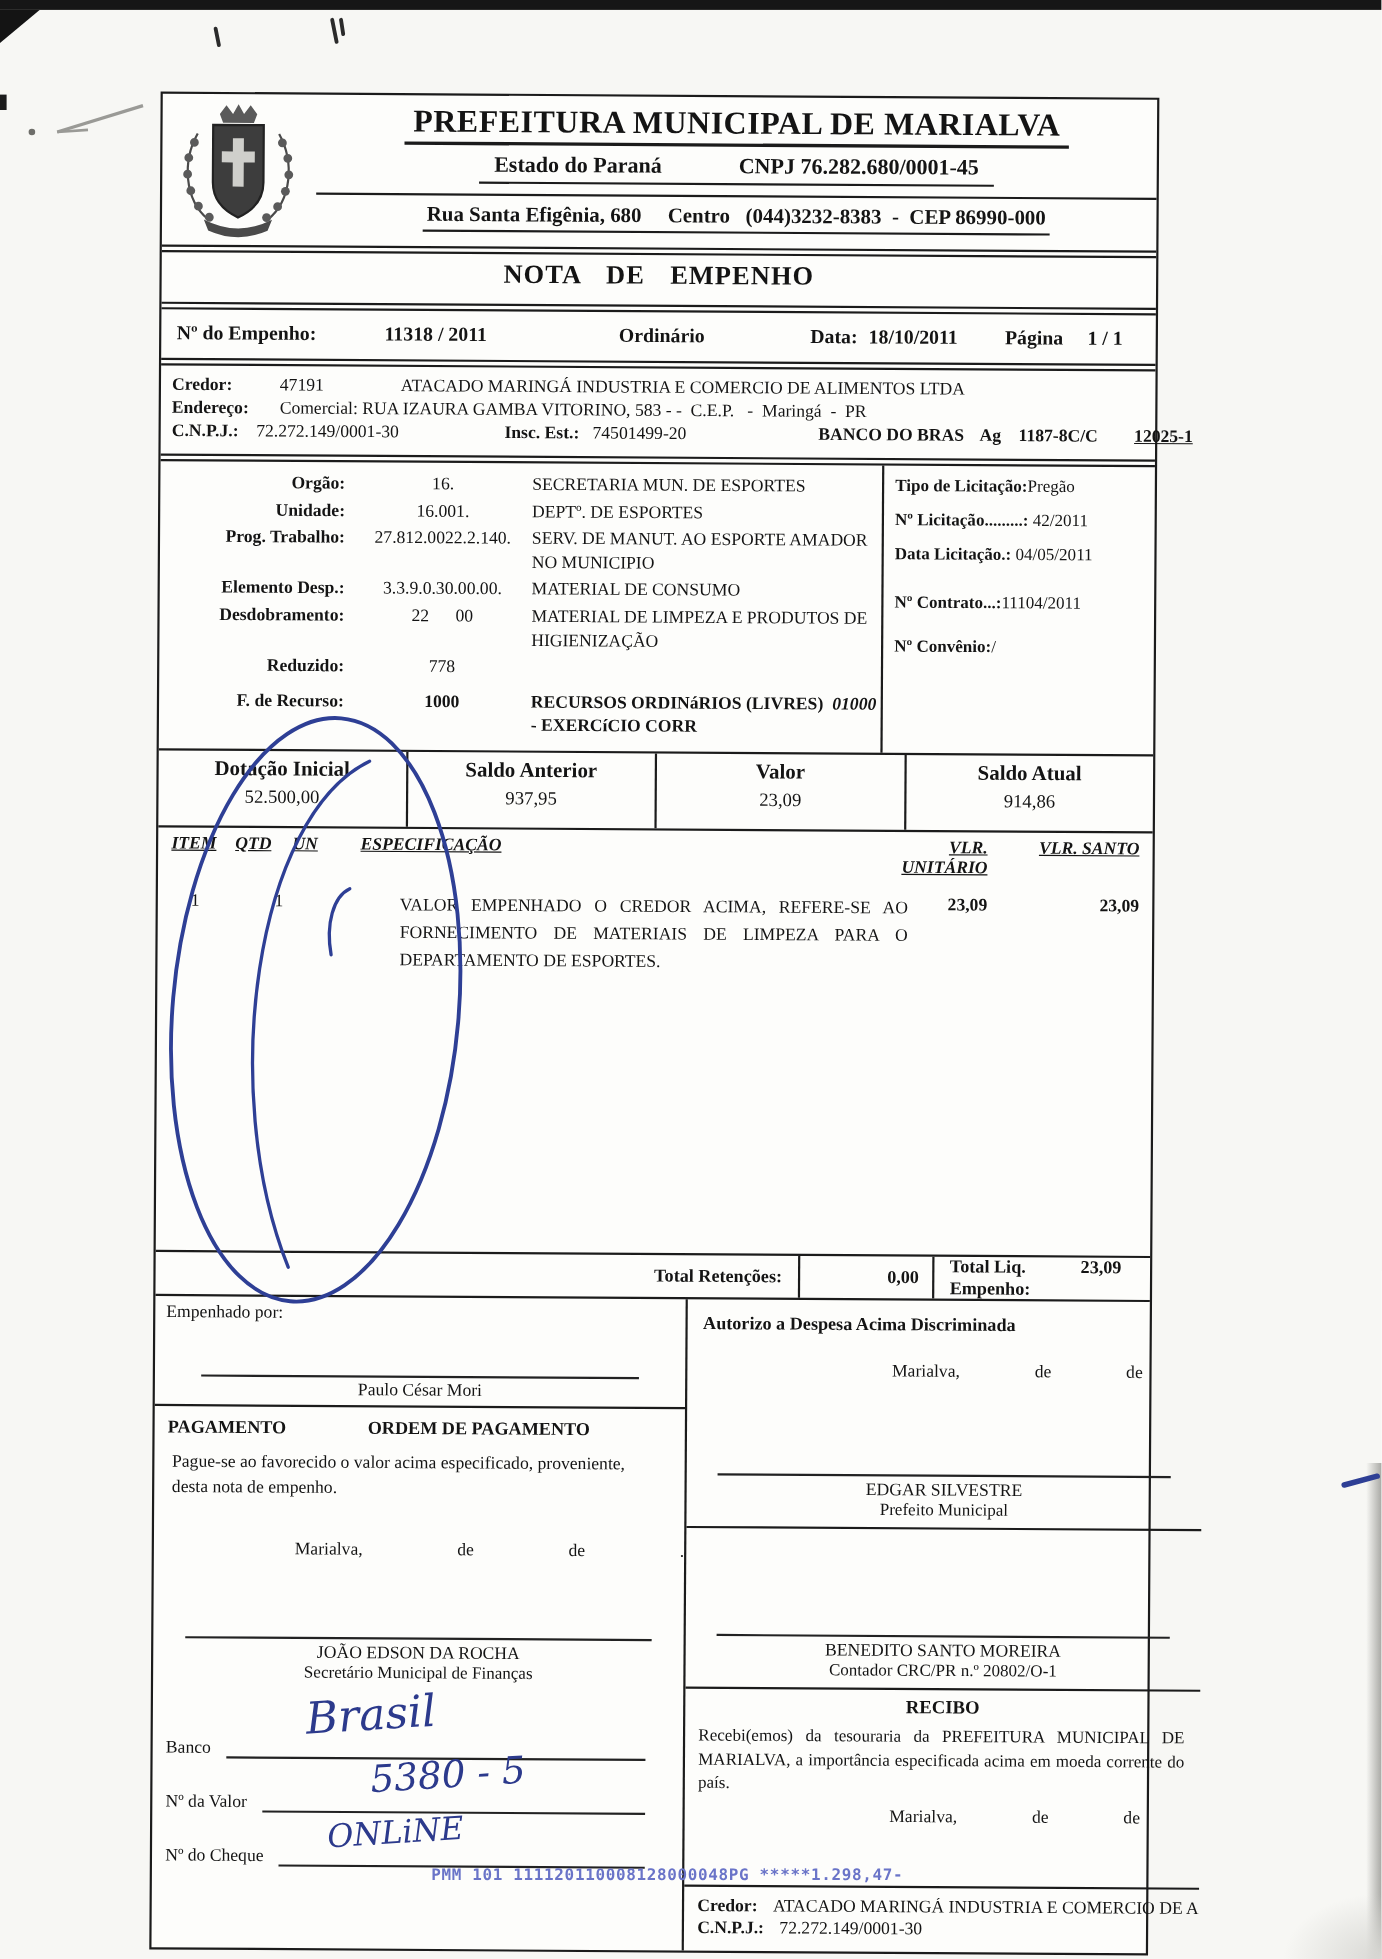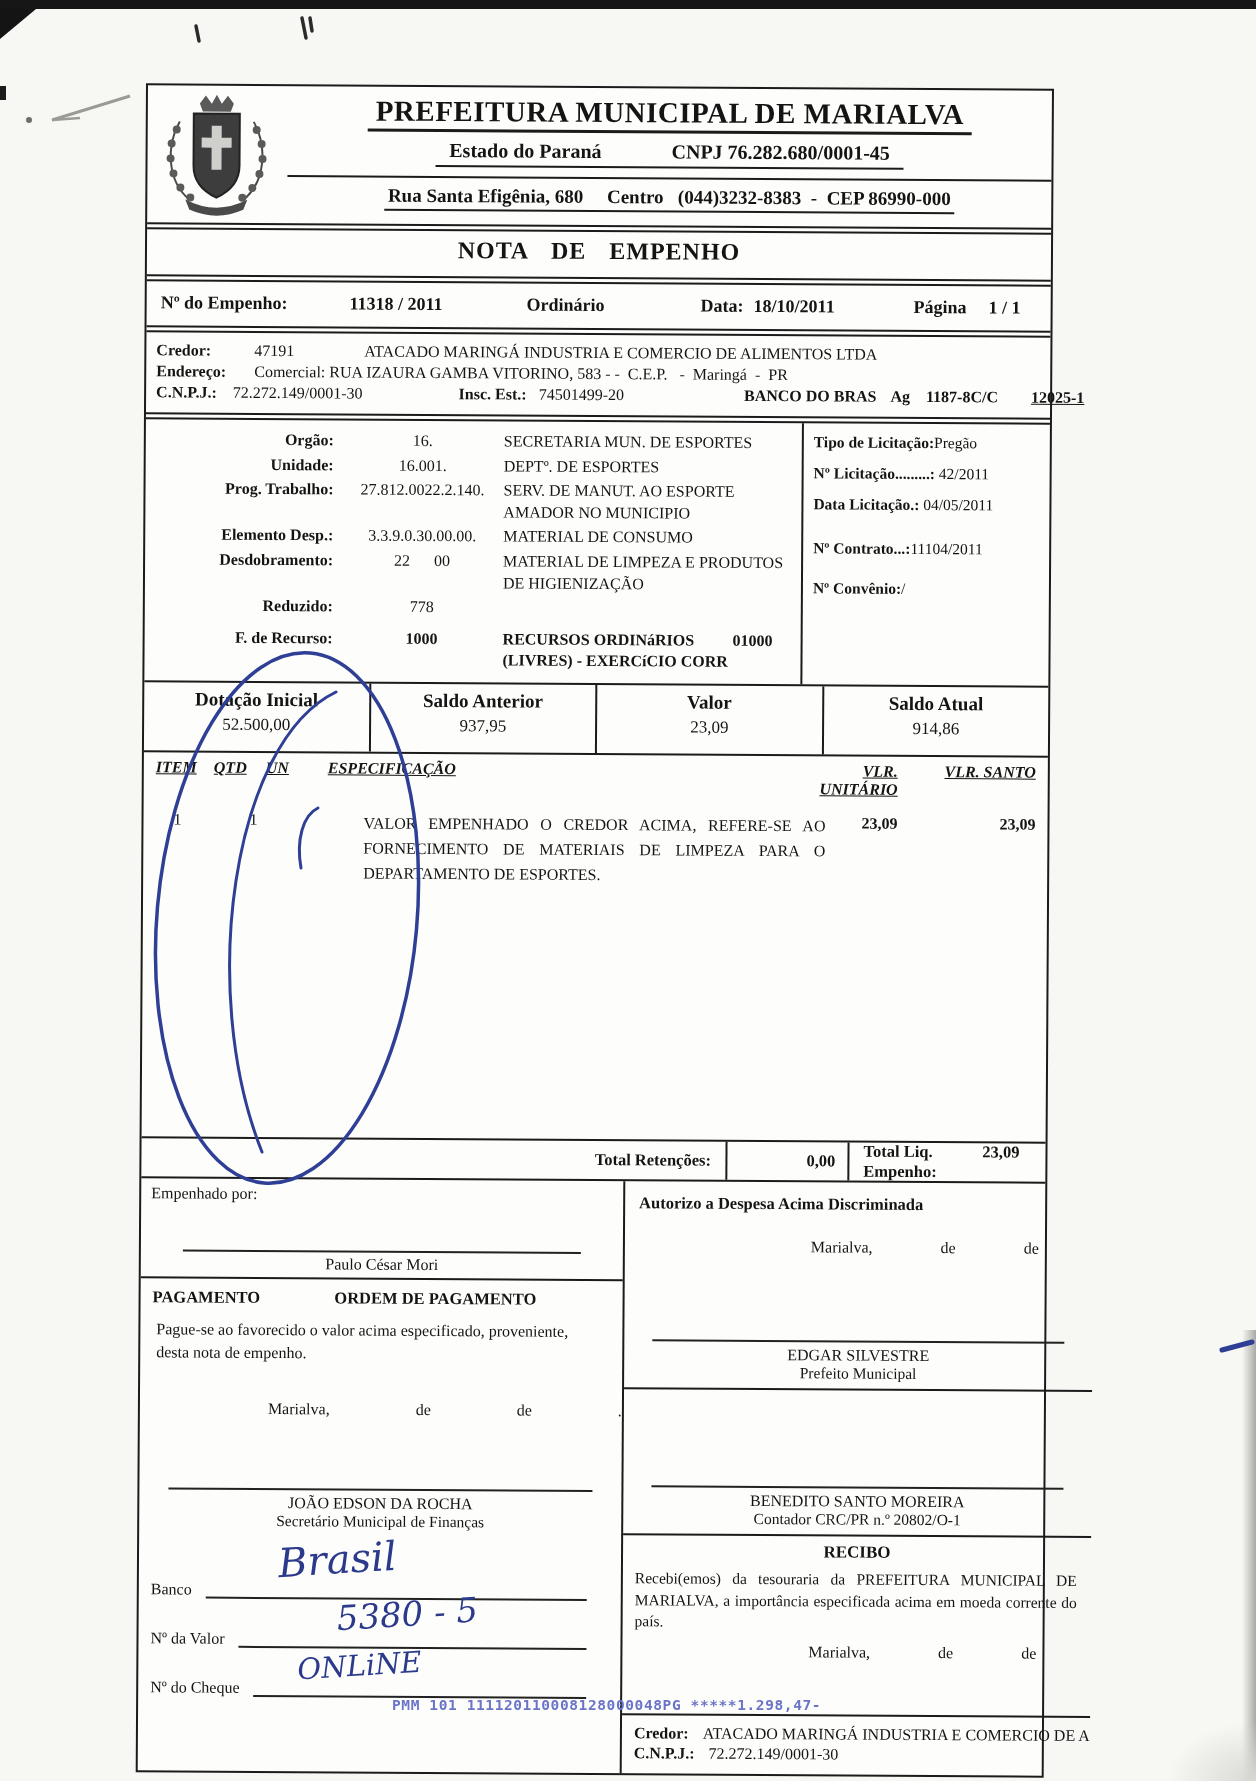--- a/index.html
+++ b/index.html
@@ -39,41 +39,41 @@
   .hd-addr-wrap{margin-left:140px;border-top:2px solid var(--bk);margin-top:9px;text-align:center;}
   .hd-addr{display:inline-block;border-bottom:2px solid var(--bk);font-size:19px;
            font-weight:bold;margin-top:7px;padding:0 4px 2px;white-space:pre;}
   
   .notabar{height:39px;text-align:center;font-size:24px;font-weight:bold;
            word-spacing:16px;padding-top:6px;letter-spacing:1px;}
   
   .emprow{display:flex;align-items:baseline;font-size:18px;font-weight:bold;
           padding:11px 30px 12px 14px;}
   .emprow .num{margin-left:62px;}
-  .emprow .kind{margin-left:84px;}
+  .emprow .kind{margin-left:120px;}
   .emprow .dlab{margin-left:96px;}
   .emprow .dval{margin-left:10px;}
   .emprow .pg{margin-left:auto;}
   .emprow .pgv{margin-left:22px;}
   
   .cred{padding:6px 10px 8px 10px;font-size:16px;}
   .cred .row{display:flex;align-items:baseline;margin:3px 0;}
   .b{font-weight:bold;}
   .cred .lab{width:98px;font-weight:bold;}
   .cred .code{width:110px;}
   .cred .r3 > span{white-space:pre;}
   
   .budget{display:flex;}
   .bud-left{flex:1;padding:6px 0 8px 0;font-size:16px;}
   .bud-row{display:flex;align-items:baseline;margin:3px 0;line-height:1.35;}
-  .bud-lab{flex:0 0 168px;text-align:right;font-weight:bold;padding-right:8px;padding-left:20px;}
+  .bud-lab{flex:0 0 168px;text-align:right;font-weight:bold;padding-right:8px;}
   .bud-code{flex:0 0 162px;white-space:pre;text-align:center;}
   .bud-desc{flex:1;padding-right:4px;}
   .bud-desc.bold{font-weight:bold;}
-  .bud-code2{font-weight:bold;margin-right:28px;}
+  .bud-code2{font-weight:bold;margin-right:4px;font-style:italic;}
   .bud-right{flex:0 0 232px;border-left:2px solid var(--bk);padding:10px 4px 6px 10px;font-size:15.5px;}
   .lic-row{margin-bottom:13px;white-space:nowrap;}
   .lic-row .lab{font-weight:bold;}
   .lic-push{margin-top:26px;}
   
   .bal{display:flex;height:68px;text-align:center;}
   .bal-col{flex:1;padding-top:6px;}
   .bal-col + .bal-col{border-left:2px solid var(--bk);}
   .bal-lab{font-size:19px;font-weight:bold;}
   .bal-val{font-size:17px;margin-top:4px;}

